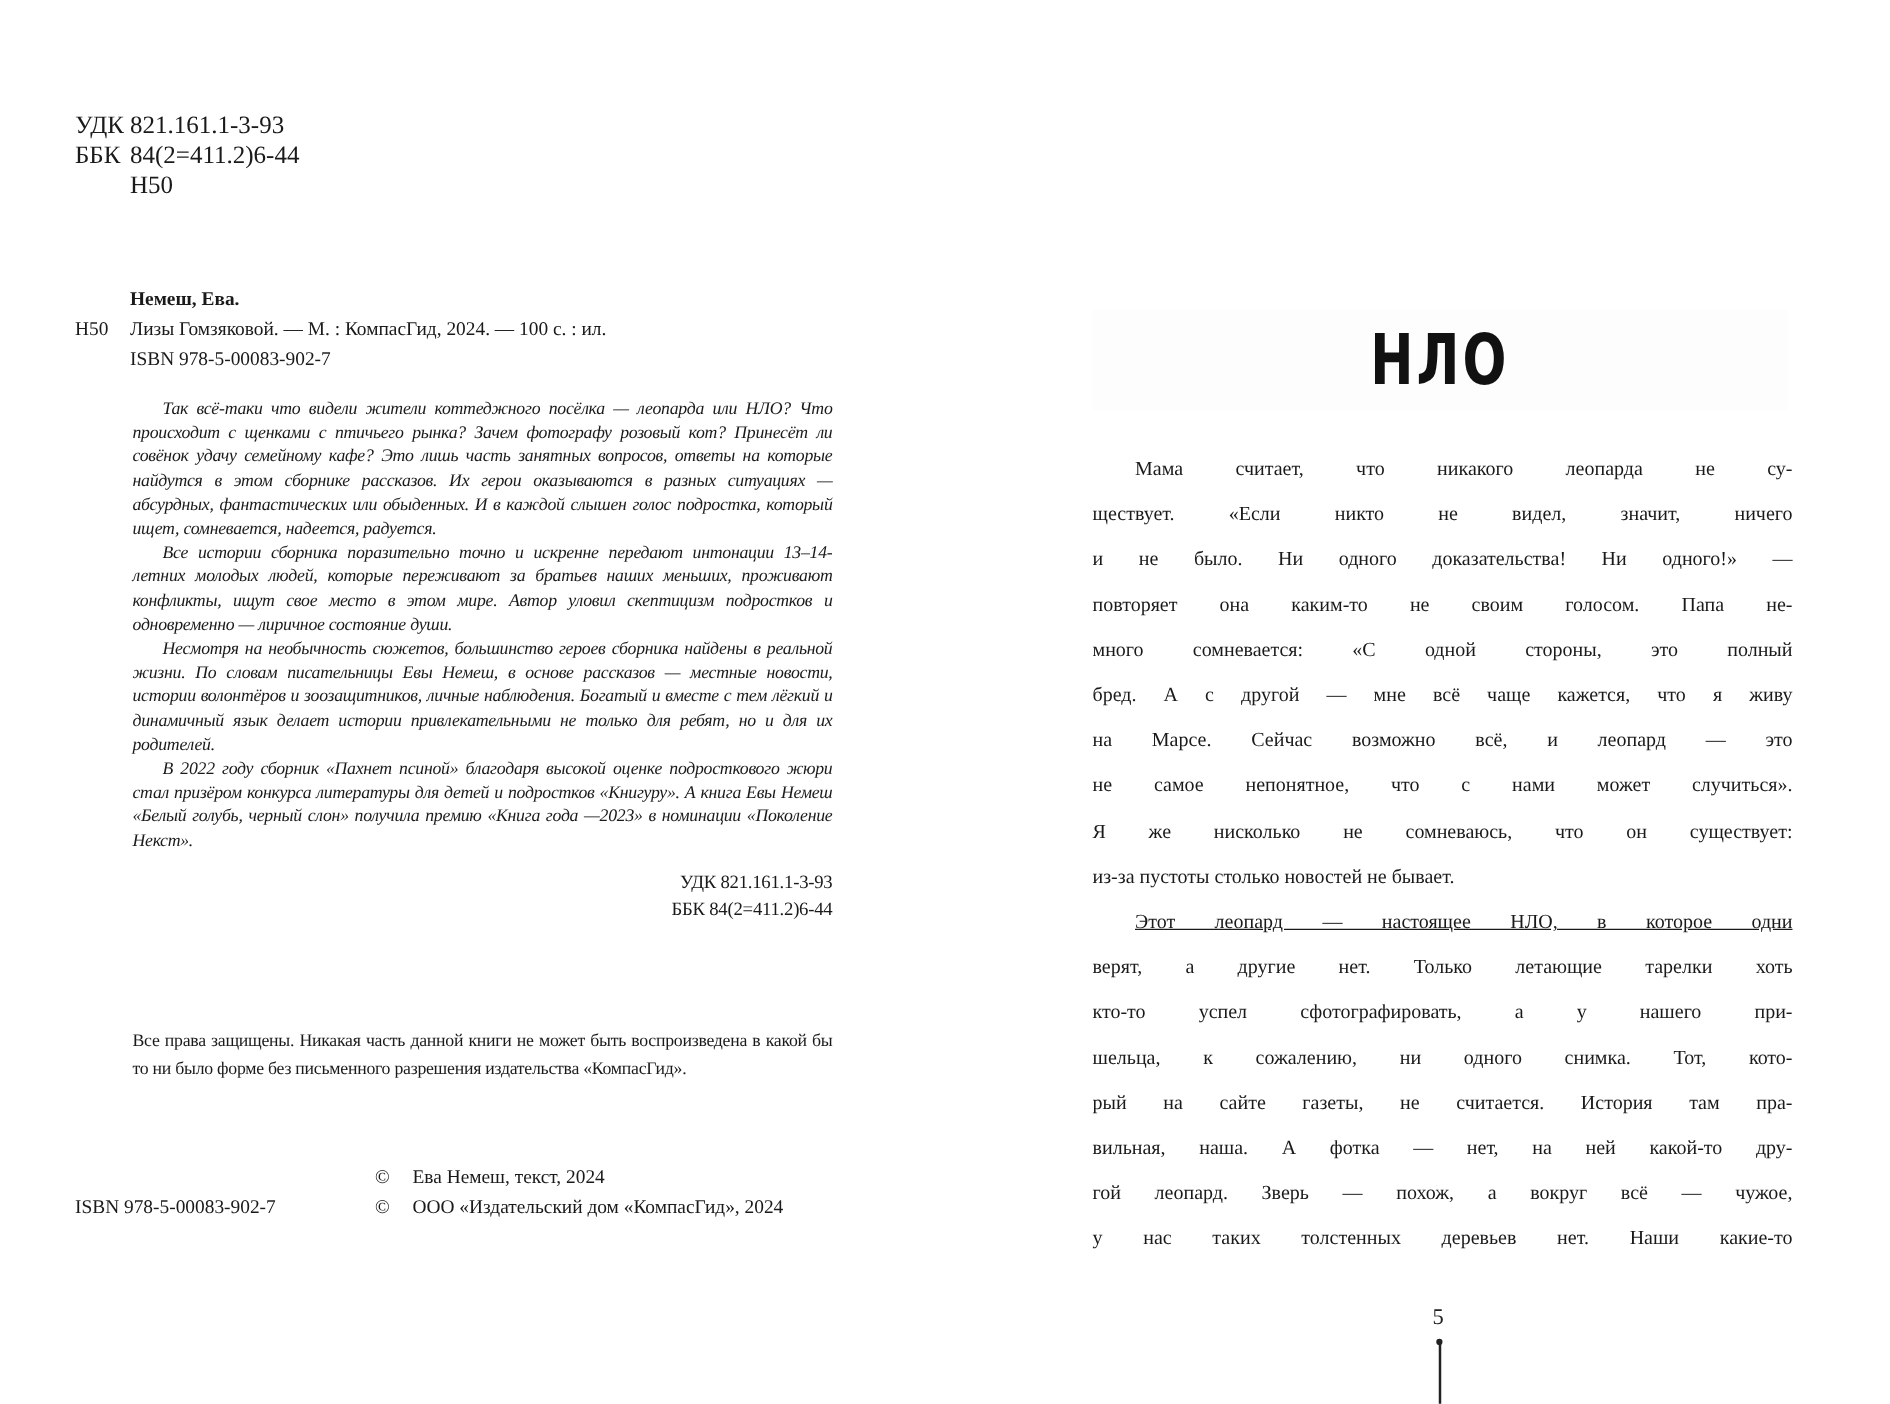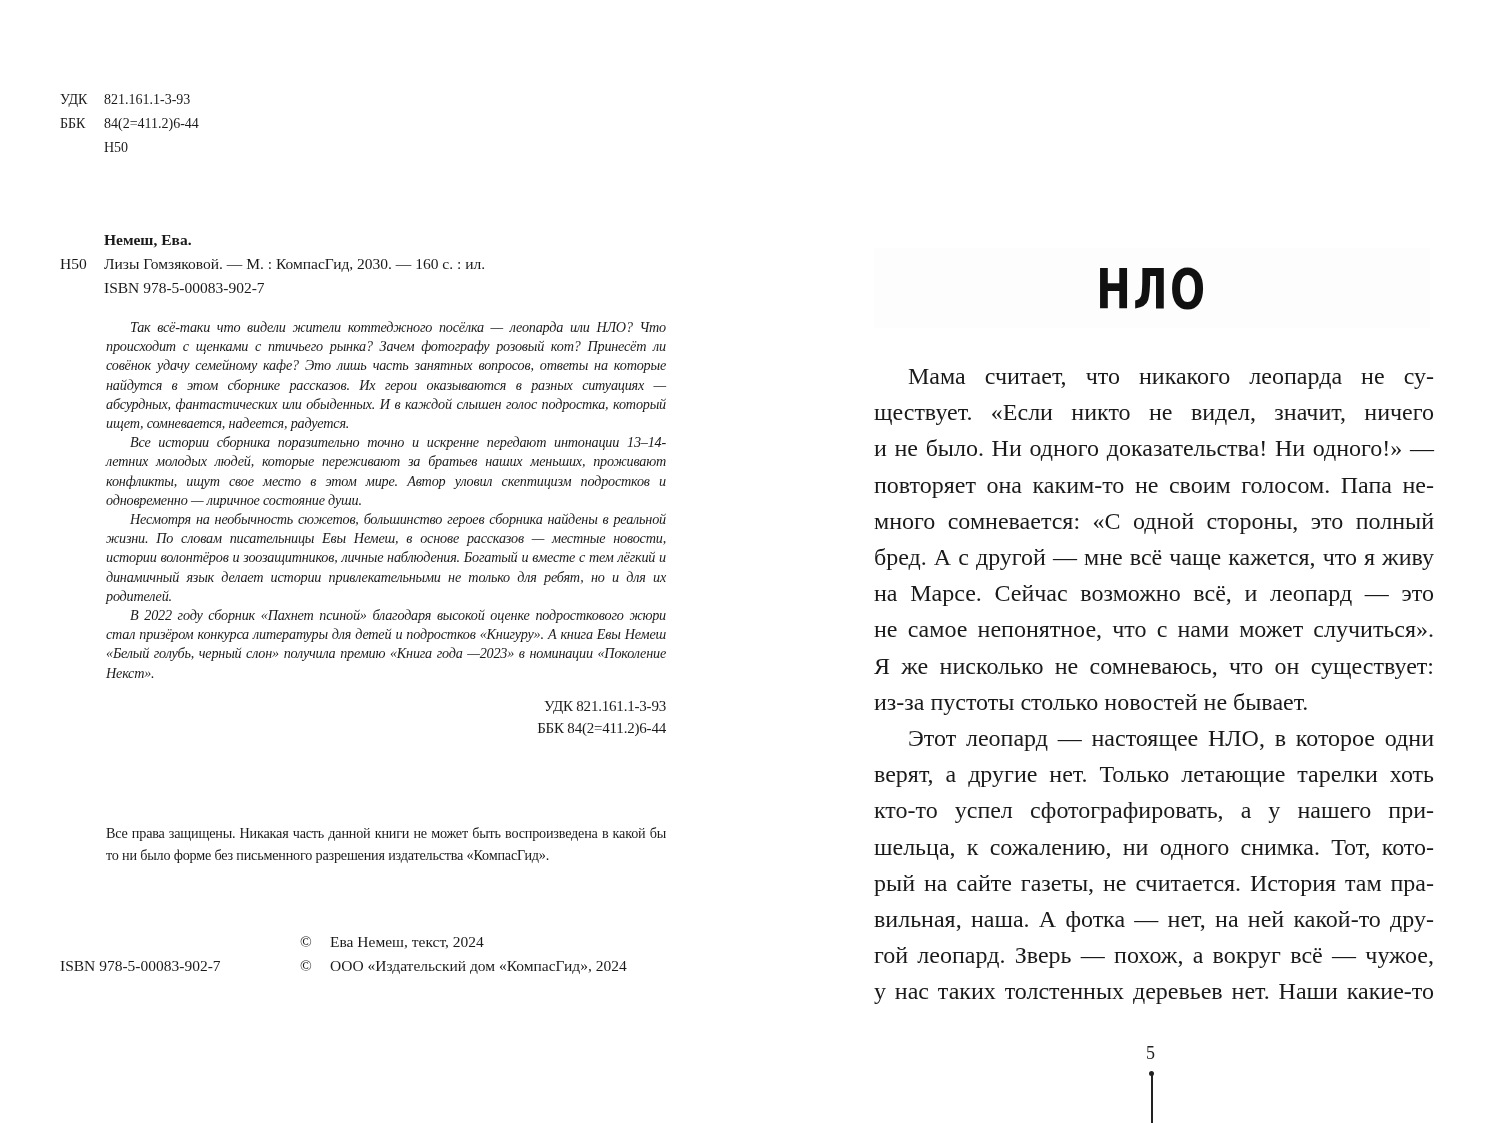--- a/index.html
+++ b/index.html
@@ -4,21 +4,21 @@
   <style>
     html, body { margin: 0; padding: 0; background: #ffffff; }
     body { width: 1512px; height: 1123px; position: relative; overflow: hidden; color: #1a1a1a; }
     .spread { position: absolute; left: 0; top: 0; width: 1512px; height: 1123px; background: #fff; }
     .page { position: absolute; top: 0; height: 1123px; }
     .page-left { left: 0; width: 756px; }
     .page-right { left: 780px; width: 756px; margin-top: 21px; }
     .lserif { font-family: "Liberation Serif", "DejaVu Serif", serif; }
 
     
-    .imprint-codes { position: absolute; left: 60px; top: 88px; font-size: 14px; line-height: 24px; }
+    .imprint-codes { position: absolute; left: 60px; top: 88px; font-size: 20px; line-height: 24px; }
     .imprint-codes .row { display: flex; white-space: nowrap; }
     .imprint-codes .k { width: 44px; }
     .imprint-codes .v { }
     .imprint-codes .h50 { padding-left: 44px; }
 
     .biblio { position: absolute; left: 60px; top: 228px; width: 610px; font-size: 15.5px; line-height: 24px; }
     .biblio .author { padding-left: 44px; font-weight: bold; }
     .biblio .line { position: relative; white-space: nowrap; padding-left: 44px; }
     .biblio .line .mark { position: absolute; left: 0; top: 0; }
 
@@ -31,21 +31,21 @@
 
     .copyright { position: absolute; left: 60px; top: 930px; width: 610px; font-size: 15.5px; line-height: 24px; }
     .copyright .row { display: flex; white-space: nowrap; }
     .copyright .isbn { width: 240px; }
     .copyright .sym { width: 30px; }
 
     
     .chapter-box { position: absolute; left: 94px; top: 227px; width: 556px; height: 80px; background: #fdfdfd; display: flex; align-items: center; justify-content: center; }
     .chapter-title { font-family: "DejaVu Sans", sans-serif; font-weight: bold; font-size: 56px; letter-spacing: 3px; color: #111; transform: scaleX(0.82); font-stretch: condensed; }
 
-    .story { position: absolute; left: 94px; top: 337px; width: 560px; font-size: 24px; line-height: 36.2px; text-align: justify; }
+    .story { position: absolute; left: 94px; top: 337px; width: 560px; font-size: 16px; line-height: 36.2px; text-align: justify; }
     .story .line { display: block; text-align: justify; text-align-last: justify; white-space: nowrap; }
     .story .line.last { text-align-last: left; }
 
     .page-number { position: absolute; left: 366px; top: 1022px; font-size: 18px; color: #222; }
     .page-rule { position: absolute; left: 371px; top: 1051px; width: 1.5px; height: 72px; background: #222; }
     .page-rule-dot { position: absolute; left: 369px; top: 1050px; width: 5px; height: 5px; border-radius: 50%; background: #222; }
   </style>
 </head>
 <body>
 
@@ -63,21 +63,21 @@
         <span class="v">84(2=411.2)6-44</span>
       </div>
       <div class="row h50">Н50</div>
     </div>
 
     <div class="biblio lserif">
       <div class="author">Немеш, Ева.</div>
       <div class="line">
         <span class="mark">Н50</span>
       </div>
-      <div class="line">Лизы Гомзяковой. — М. : КомпасГид, 2030. — 160 с. : ил.</div>
+      <div class="line">Лизы Гомзяковой. — М. : КомпасГид, 2024. — 100 с. : ил.</div>
       <div class="line">ISBN 978-5-00083-902-7</div>
     </div>
 
     <div class="annotation lserif">
       <p>Так всё-таки что видели жители коттеджного посёлка — леопарда или НЛО? Что происходит с щенками с птичьего рынка? Зачем фотографу розовый кот? Принесёт ли совёнок удачу семейному кафе? Это лишь часть занятных вопросов, ответы на которые найдутся в этом сборнике рассказов. Их герои оказываются в разных ситуациях — абсурдных, фантастических или обыденных. И в каждой слышен голос подростка, который ищет, сомневается, надеется, радуется.</p>
       <p>Все истории сборника поразительно точно и искренне передают интонации 13–14-летних молодых людей, которые переживают за братьев наших меньших, проживают конфликты, ищут свое место в этом мире. Автор уловил скептицизм подростков и одновременно — лиричное состояние души.</p>
       <p>Несмотря на необычность сюжетов, большинство героев сборника найдены в реальной жизни. По словам писательницы Евы Немеш, в основе рассказов — местные новости, истории волонтёров и зоозащитников, личные наблюдения. Богатый и вместе с тем лёгкий и динамичный язык делает истории привлекательными не только для ребят, но и для их родителей.</p>
       <p>В 2022 году сборник «Пахнет псиной» благодаря высокой оценке подросткового жюри стал призёром конкурса литературы для детей и подростков «Книгуру». А книга Евы Немеш «Белый голубь, черный слон» получила премию «Книга года —2023» в номинации «Поколение Некст».</p>
       <div class="codes">
         <div>УДК 821.161.1-3-93</div>
@@ -110,21 +110,21 @@
         <span class="line" style="padding-left: 34px;">Мама считает, что никакого леопарда не су-</span>
         <span class="line">ществует. «Если никто не видел, значит, ничего</span>
         <span class="line">и не было. Ни одного доказательства! Ни одного!» —</span>
         <span class="line">повторяет она каким-то не своим голосом. Папа не-</span>
         <span class="line">много сомневается: «С одной стороны, это полный</span>
         <span class="line">бред. А с другой — мне всё чаще кажется, что я живу</span>
         <span class="line">на Марсе. Сейчас возможно всё, и леопард — это</span>
         <span class="line">не самое непонятное, что с нами может случиться».</span>
         <span class="line">Я же нисколько не сомневаюсь, что он существует:</span>
         <span class="line last">из-за пустоты столько новостей не бывает.</span>
-        <span class="line" style="padding-left: 34px;">Этот леопард — настоящее НЛО, в которое одни</span>
+        <span class="line" style="padding-left: 34px; text-decoration: underline;">Этот леопард — настоящее НЛО, в которое одни</span>
         <span class="line">верят, а другие нет. Только летающие тарелки хоть</span>
         <span class="line">кто-то успел сфотографировать, а у нашего при-</span>
         <span class="line">шельца, к сожалению, ни одного снимка. Тот, кото-</span>
         <span class="line">рый на сайте газеты, не считается. История там пра-</span>
         <span class="line">вильная, наша. А фотка — нет, на ней какой-то дру-</span>
         <span class="line">гой леопард. Зверь — похож, а вокруг всё — чужое,</span>
         <span class="line">у нас таких толстенных деревьев нет. Наши какие-то</span>
       </div>
 
     <div class="page-number lserif">5</div>

